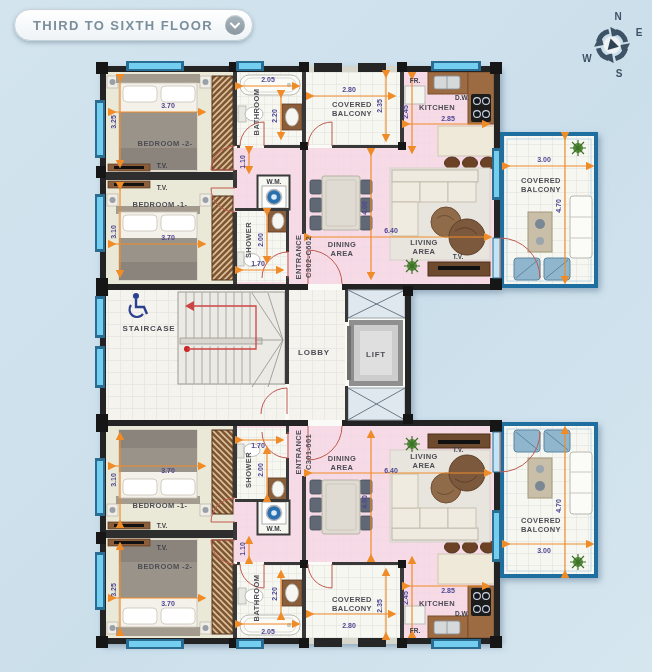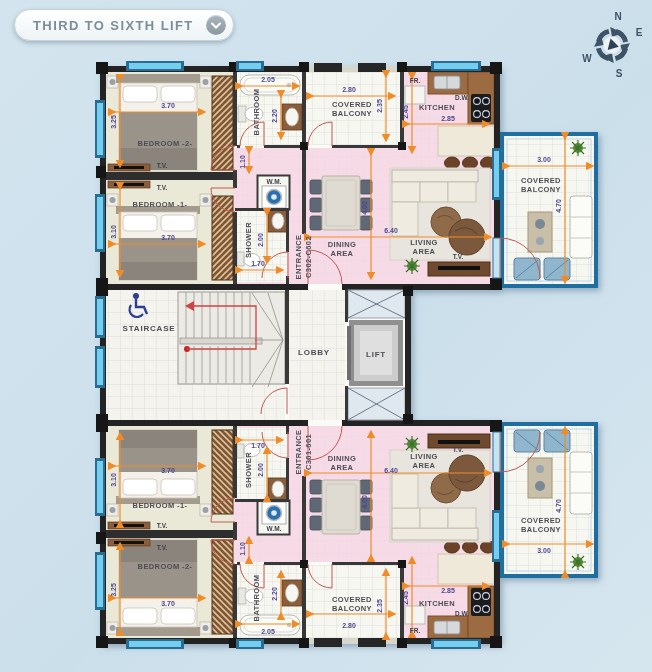--- a/index.html
+++ b/index.html
@@ -462,21 +462,21 @@
       </g>
       <text class="cmp" x="618" y="20">N</text>
       <text class="cmp" x="639" y="36">E</text>
       <text class="cmp" x="619" y="77">S</text>
       <text class="cmp" x="587" y="62">W</text>
     </g>
   </svg>
 
   
   <div class="pill">
-    <span class="pill-label">THIRD TO SIXTH LIFT</span>
+    <span class="pill-label">THIRD TO SIXTH FLOOR</span>
     <span class="pill-circle">
       <svg width="10" height="7" viewBox="0 0 10 7">
           <path d="M1,1.5 L5,5.5 L9,1.5" fill="none" stroke="#ffffff" stroke-width="2" stroke-linecap="round"></path>
         </svg>
     </span>
   </div>
 
 </div>
 
 </body></html>

